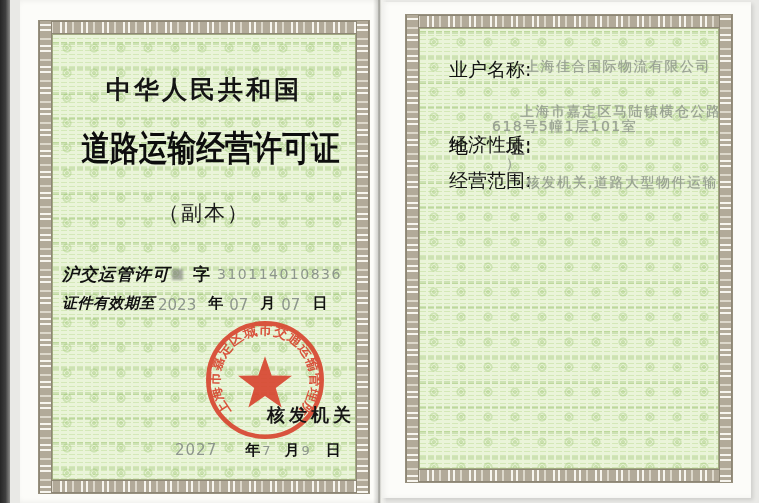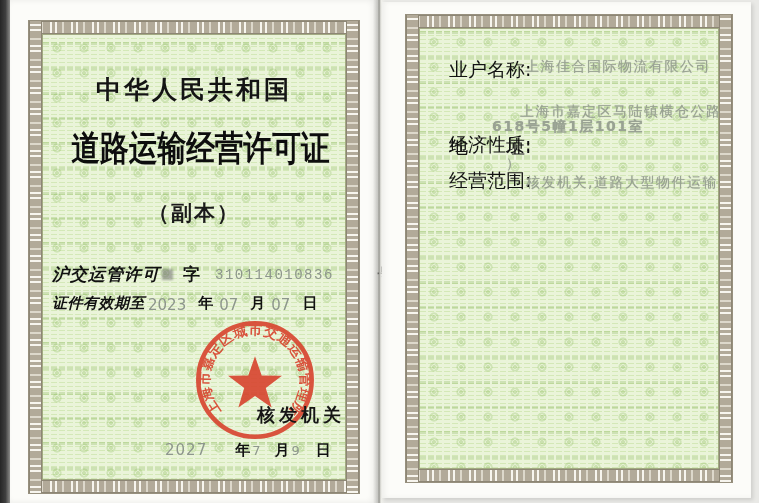--- a/index.html
+++ b/index.html
@@ -13,21 +13,21 @@
     background:#e9e9e6;
   }
   
   .scan-edge{
     position:absolute;left:0;top:0;width:10px;height:503px;
     background:linear-gradient(90deg,#262626 0%,#3f3f3f 55%,#8a8a88 100%);
   }
   .page{
     position:absolute;background:#fcfcf9;
   }
-  .page-left{left:10px;top:0;width:366px;height:503px;
+  .page-left{left:20px;top:0;width:366px;height:503px;
     box-shadow:inset -3px 0 6px rgba(0,0,0,.08);}
   .page-right{left:382px;top:2px;width:369px;height:496px;
     box-shadow:inset 3px 0 5px rgba(0,0,0,.05), 2px 2px 4px rgba(0,0,0,.12);}
   
   .crease{
     position:absolute;left:373px;top:0;width:12px;height:503px;
     background:linear-gradient(90deg,rgba(0,0,0,0) 0px,rgba(130,130,125,.35) 5px,#90908a 6px,rgba(240,240,235,.9) 8px,rgba(0,0,0,0) 12px);
   }
   
   .frame{position:absolute;border:1px solid #97907e;background:#b2aa99;}
@@ -64,31 +64,31 @@
     font-family:"DejaVu Serif",serif;font-weight:bold;
     font-size:25px;letter-spacing:3px;color:#141414;
   }
   .main-title{
     position:absolute;left:0;top:90px;width:100%;text-align:center;
     font-size:35px;font-weight:900;color:#0d0d0d;white-space:nowrap;
   }
   .main-title span{display:inline-block;transform:scaleX(.82);transform-origin:center;letter-spacing:0px;}
   .subtitle{
     position:absolute;left:0;top:164px;width:100%;text-align:center;
-    font-family:"DejaVu Serif",serif;font-weight:bold;
+    font-family:"DejaVu Serif",serif;font-weight:normal;
     font-size:21px;letter-spacing:2px;color:#1a1a1a;
   }
   .license-line{position:absolute;left:9px;top:228px;white-space:nowrap;color:#111;}
   .license-line .lbl{font-size:17px;font-weight:bold;letter-spacing:1px;font-style:italic;}
   .smudge{
     display:inline-block;width:11px;height:11px;margin-left:2px;
     background:#6f6f6f;opacity:.55;filter:blur(1px);vertical-align:baseline;
   }
   .zi{font-size:17px;font-weight:bold;margin-left:10px;}
-  .license-no{font-size:14px;letter-spacing:1.5px;margin-left:15px;color:#8d968c;position:relative;top:-1px;font-family:Liberation Mono, monospace;}
+  .license-no{font-size:14px;letter-spacing:1.5px;margin-left:7px;color:#8d968c;position:relative;top:-1px;}
   .hao{font-size:17px;font-weight:bold;margin-left:44px;}
   .validity-line{position:absolute;left:9px;top:259px;white-space:nowrap;color:#111;font-size:15px;}
   .validity-line .lbl{font-weight:bold;letter-spacing:.5px;font-style:italic;}
   .num{color:#8d968c;position:relative;top:2px;}
   .validity-line .u{margin-left:12px;font-weight:bold;}
   .validity-line .num{margin-left:6px;}
   .stamp{position:absolute;left:148px;top:281px;width:128px;height:128px;opacity:.9;}
   .issuer{
     position:absolute;left:0px;top:368px;width:100%;text-align:right;
     font-size:18px;font-weight:bold;letter-spacing:4px;color:#151515;
@@ -160,21 +160,21 @@
       <div class="band band-h band-b"></div>
       <div class="band band-v band-l"></div>
       <div class="band band-v band-r"></div>
       <div class="green">
 
         <div class="field-label" style="left:29px;top:28px;">业户名称:</div>
         <div class="field-value" style="left:105px;top:29px;">上海佳合国际物流有限公司</div>
 
         <div class="field-label" style="left:29px;top:65px;margin-top:40px;">地　　址:</div>
         <div class="field-value" style="left:100px;top:74px;">上海市嘉定区马陆镇横仓公路</div>
-        <div class="field-value" style="left:72px;top:89px;font-weight:bold;">618号5幢1层101室</div>
+        <div class="field-value" style="left:72px;top:89px;">618号5幢1层101室</div>
 
         <div class="field-label" style="left:29px;top:103px;">经济性质:</div>
         <div class="field-value" style="left:86px;top:126px;">）</div>
 
         <div class="field-label" style="left:29px;top:139px;">经营范围:</div>
         <div class="field-value" style="left:106px;top:145px;">核发机关,道路大型物件运输</div>
 
       </div>
     </div>
   </div>

